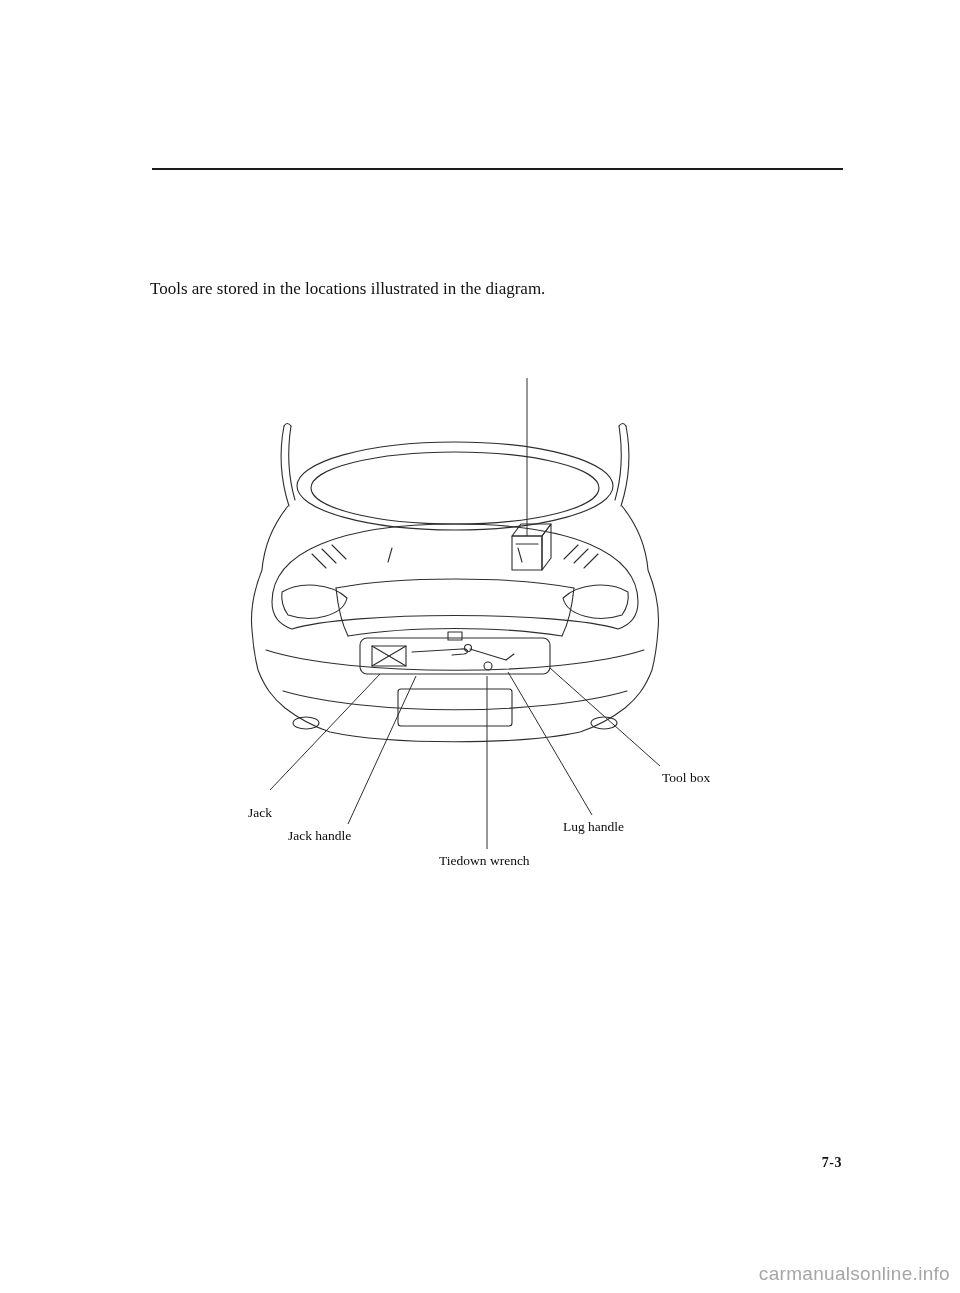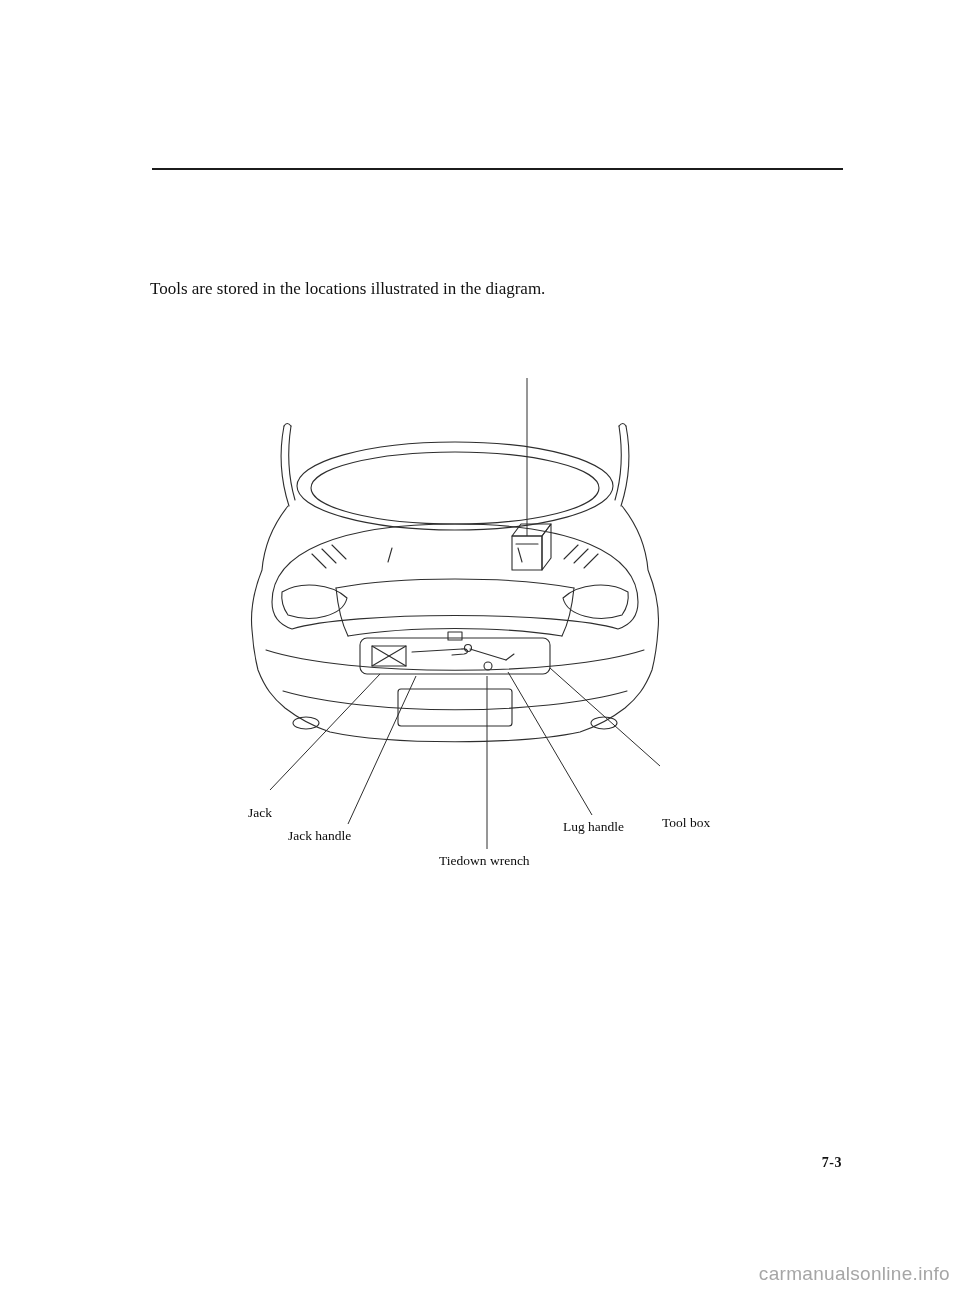--- a/index.html
+++ b/index.html
@@ -35,21 +35,21 @@
     font-size: 17px; line-height: 1.3; margin-top: 20px;
   }
 
   
   .diagram { position: absolute; top: 340px; left: 0; width: 960px; height: 560px; }
   .diagram svg { position: absolute; top: 0; left: 0; }
   .diagram-label {
     position: absolute; font-size: 13.5px; white-space: nowrap; color: #0c0c0c;
   }
   .lbl-ims { left: 510px; top: 19px; transform: translateX(-50%); }
-  .lbl-toolbox { left: 662px; top: 430px; margin-top: 45px; }
+  .lbl-toolbox { left: 662px; top: 430px; }
   .lbl-jack { left: 248px; top: 465px; }
   .lbl-jackhandle { left: 288px; top: 488px; }
   .lbl-lugwrench { left: 563px; top: 479px; }
   .lbl-tiedown { left: 439px; top: 513px; }
 
   .line-art {
     stroke: var(--line-art, #2e2e2e);
     fill: none; stroke-width: 1.1;
     stroke-linecap: round; stroke-linejoin: round;
   }

